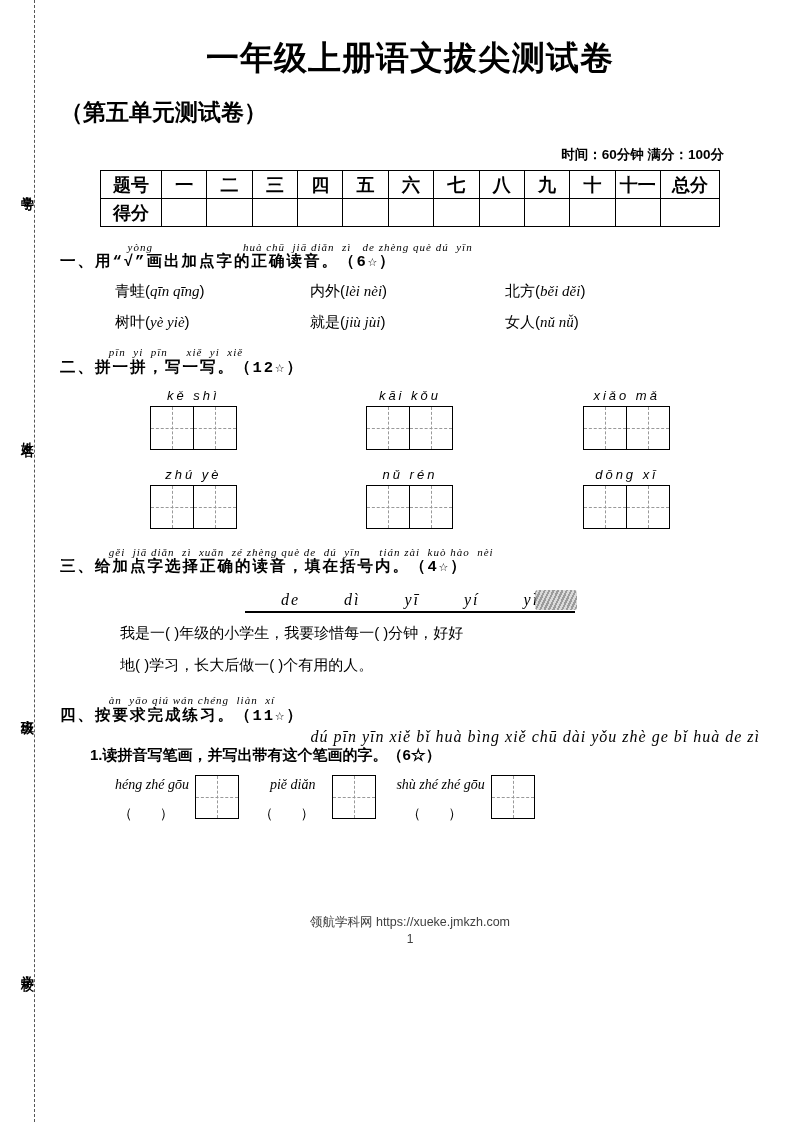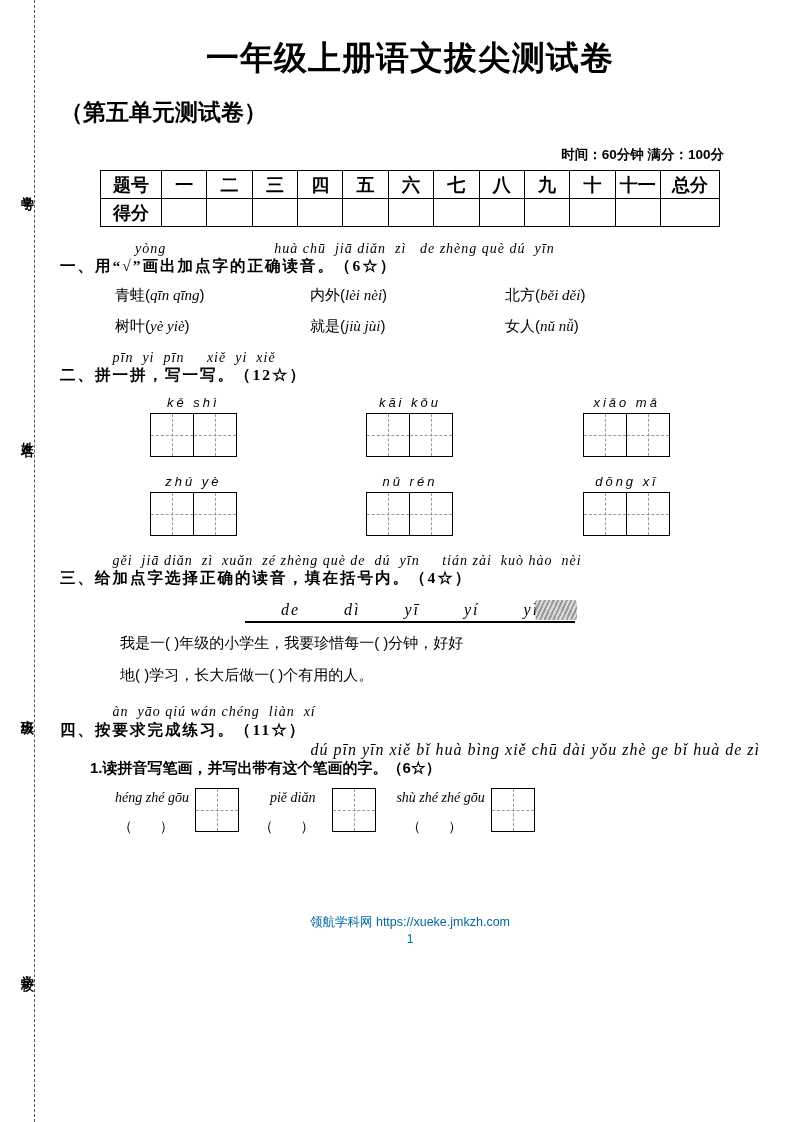--- a/index.html
+++ b/index.html
@@ -91,33 +91,33 @@
   }
   table.score-table td.head-col { width: 58px; }
   table.score-table td.total-col { width: 56px; }
 
   
   .sec {
     margin-top: 14px;
     position: relative;
   }
   .pinyin-row {
-    font-size: 14px;
+    font-size: 11px;
     font-style: italic;
     letter-spacing: 1px;
     font-family: "Liberation Serif", serif;
     white-space: pre;
     margin-left: 30px;
     line-height: 1.1;
   }
   .sec-title {
     font-size: 15.5px;
     font-weight: bold;
     letter-spacing: 2px;
-    font-family: Liberation Serif, serif;
+    font-family: Liberation Mono, monospace;
     line-height: 1.25;
   }
 
   
   .q1-rows {
     margin: 10px 0 0 0;
     font-size: 15px;
     font-family: "Liberation Sans", sans-serif;
   }
   .q1-row {
@@ -267,21 +267,21 @@
 
   
   .footer {
     position: absolute;
     bottom: 14px;
     left: 0;
     width: 700px;
     text-align: center;
     font-size: 12.5px;
     font-family: "Liberation Sans", sans-serif;
-    color: #0369a1;
+    color: #404040;
   }
   .footer .pg {
     display: block;
     font-size: 12px;
     margin-top: 1px;
   }
 </style>
 </head>
 <body>
 

